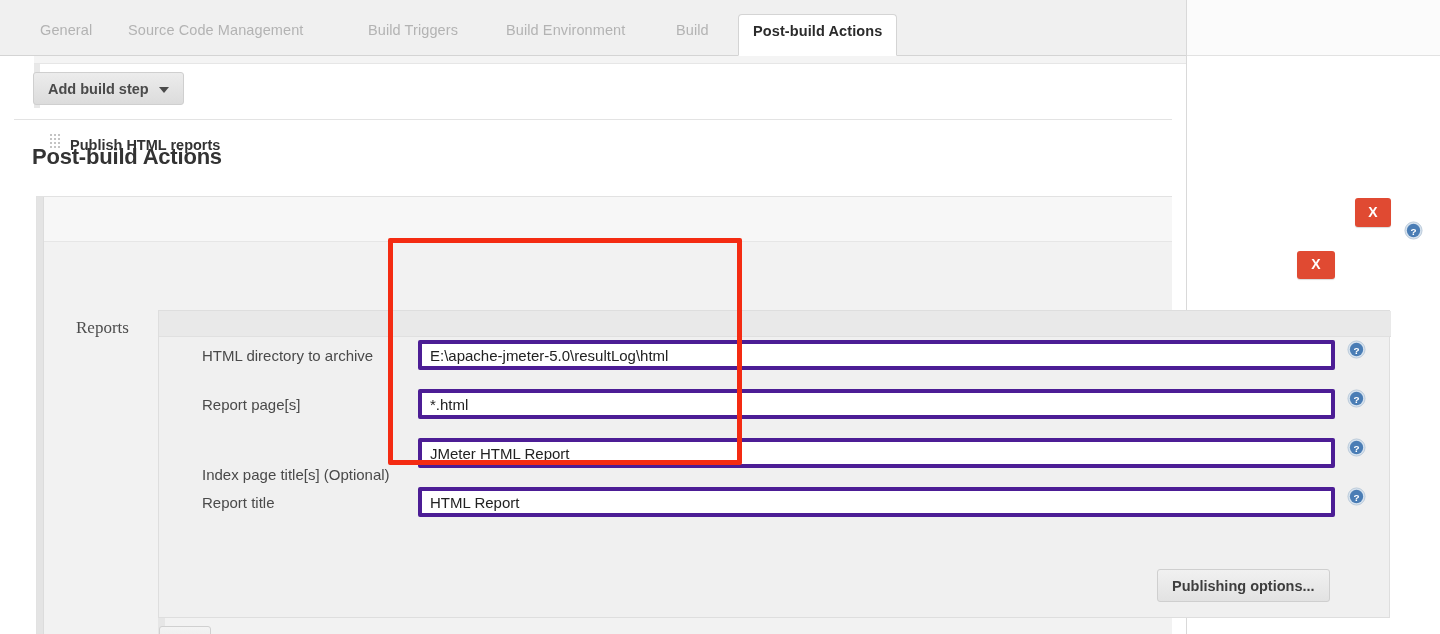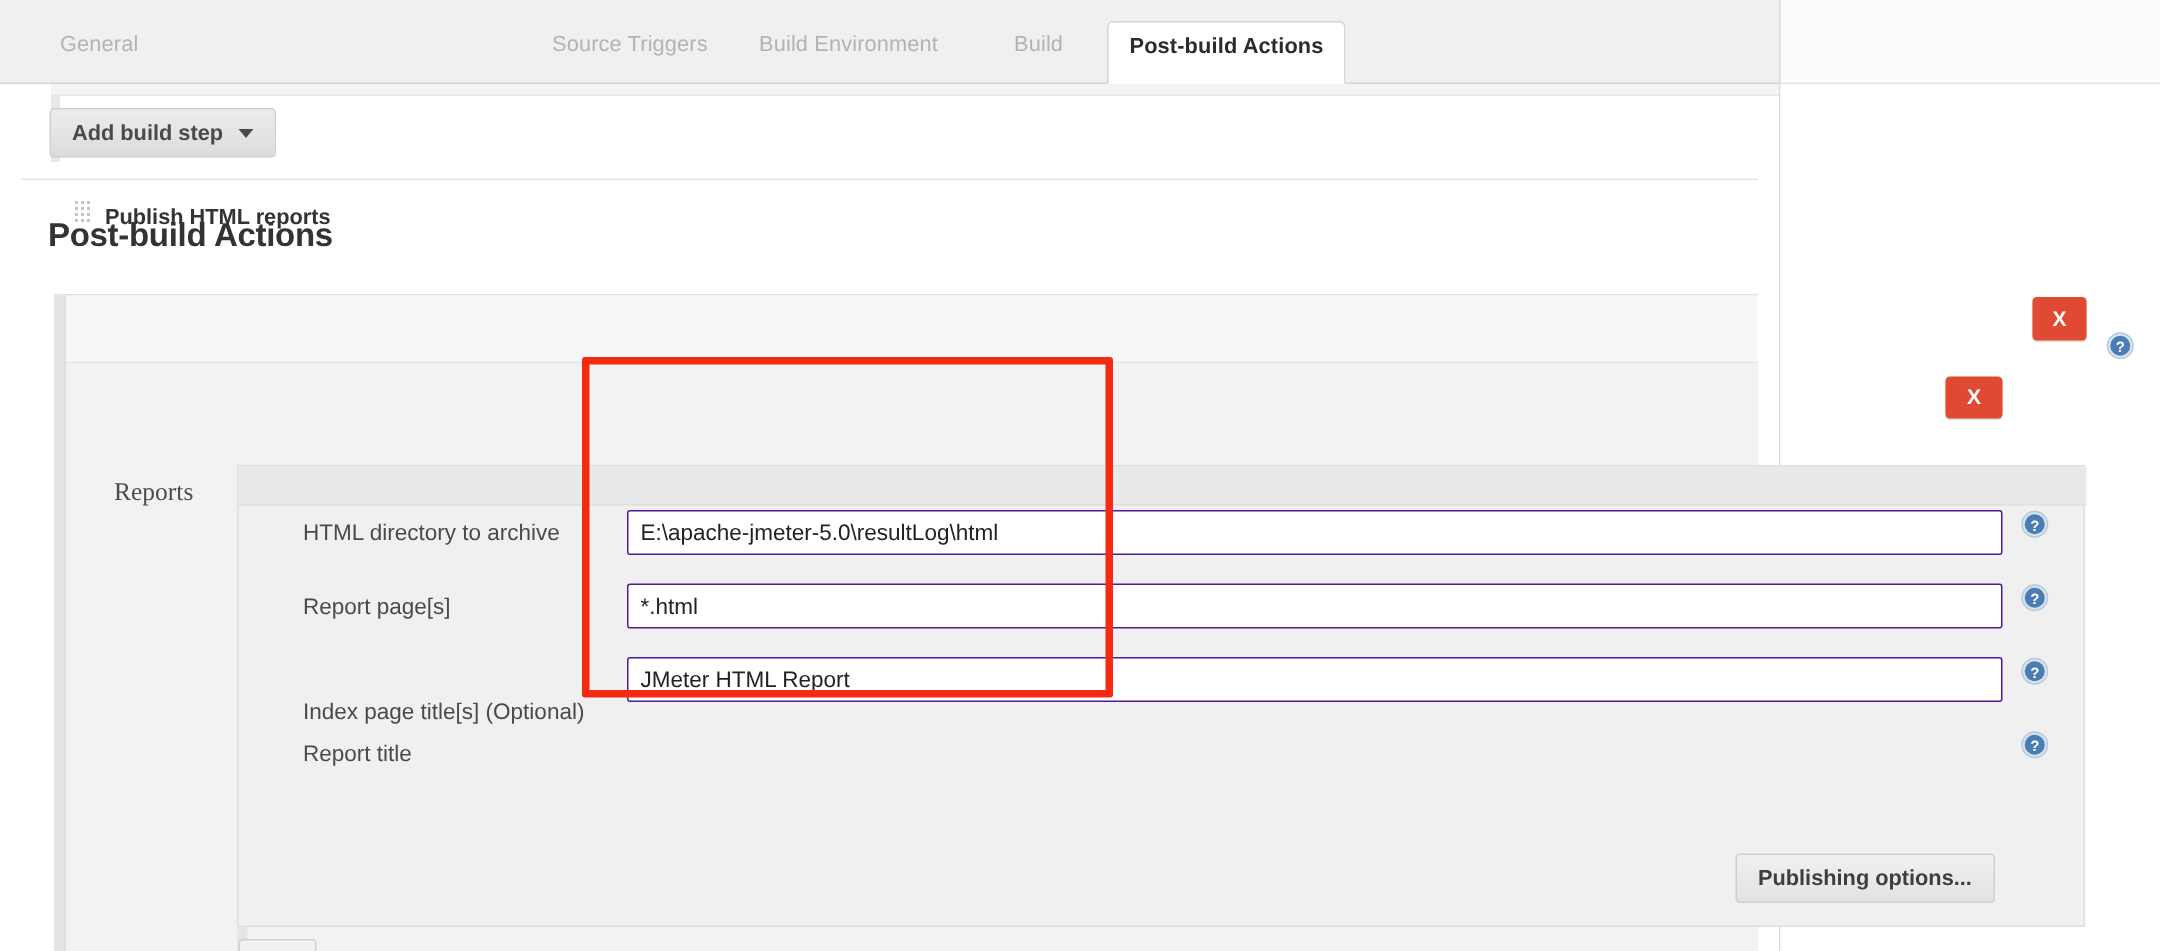--- a/index.html
+++ b/index.html
@@ -209,21 +209,21 @@
     font-size: 15px;
     color: #4a4a4a;
     white-space: nowrap;
   }
   .field {
     position: absolute;
     left: 418px;
     width: 917px;
     height: 30px;
     background: #ffffff;
-    border: 1px solid #4c1d95;
+    border: 4px solid #4c1d95;
     border-radius: 2px;
     font-family: "Liberation Sans", sans-serif;
     font-size: 15px;
     color: #222222;
     padding: 0 0 0 8px;
     line-height: 28px;
     outline: none;
   }
   .helpicon {
     position: absolute;
@@ -316,21 +316,22 @@
 </style>
 </head>
 <body>
 
 <div id="page">
 
   <div id="tabbar">
     <div id="tabbar-inner"></div>
 
     <div class="tab" style="left:26px;"><span>General</span></div>
-    <div class="tab" style="left:354px;"><span>Source Triggers</span></div>
+    <div class="tab" style="left:114px;"><span>Source Code Management</span></div>
+    <div class="tab" style="left:354px;"><span>Build Triggers</span></div>
     <div class="tab" style="left:492px;"><span>Build Environment</span></div>
     <div class="tab" style="left:662px;"><span>Build</span></div>
     <div class="tab active" style="left:738px;"><span>Post-build Actions</span></div>
   </div>
 
   <div id="right-header">
     
     
   </div>
 
@@ -380,20 +381,21 @@
     </div>
 
     <div class="row-label" style="left:202px; top:291px;">HTML directory to archive</div>
     <div class="row-label" style="left:202px; top:340px;">Report page[s]</div>
     <div class="row-label" style="left:202px; top:410px;">Index page title[s] (Optional)</div>
     <div class="row-label" style="left:202px; top:438px;">Report title</div>
 
     <input class="field" style="top: 284px;" value="E:\apache-jmeter-5.0\resultLog\html">
     <input class="field" style="top: 333px;" value="*.html">
     <input class="field" style="top: 382px;" value="JMeter HTML Report">
+    <input class="field" style="top: 431px;" value="HTML Report">
 
     <svg class="helpicon" style="top:284px;" viewBox="0 0 20 20">
       <circle cx="10" cy="10" r="9" fill="#d6e2ee" stroke="#b9c9d9" stroke-width="1"></circle>
       <circle cx="10" cy="10" r="7" fill="#4a7db5"></circle>
       <text x="10" y="14.5" font-family="Liberation Sans, sans-serif" font-size="10.5" font-weight="bold" fill="#ffffff" text-anchor="middle">?</text>
     </svg>
     <svg class="helpicon" style="top:333px;" viewBox="0 0 20 20">
       <circle cx="10" cy="10" r="9" fill="#d6e2ee" stroke="#b9c9d9" stroke-width="1"></circle>
       <circle cx="10" cy="10" r="7" fill="#4a7db5"></circle>
       <text x="10" y="14.5" font-family="Liberation Sans, sans-serif" font-size="10.5" font-weight="bold" fill="#ffffff" text-anchor="middle">?</text>

